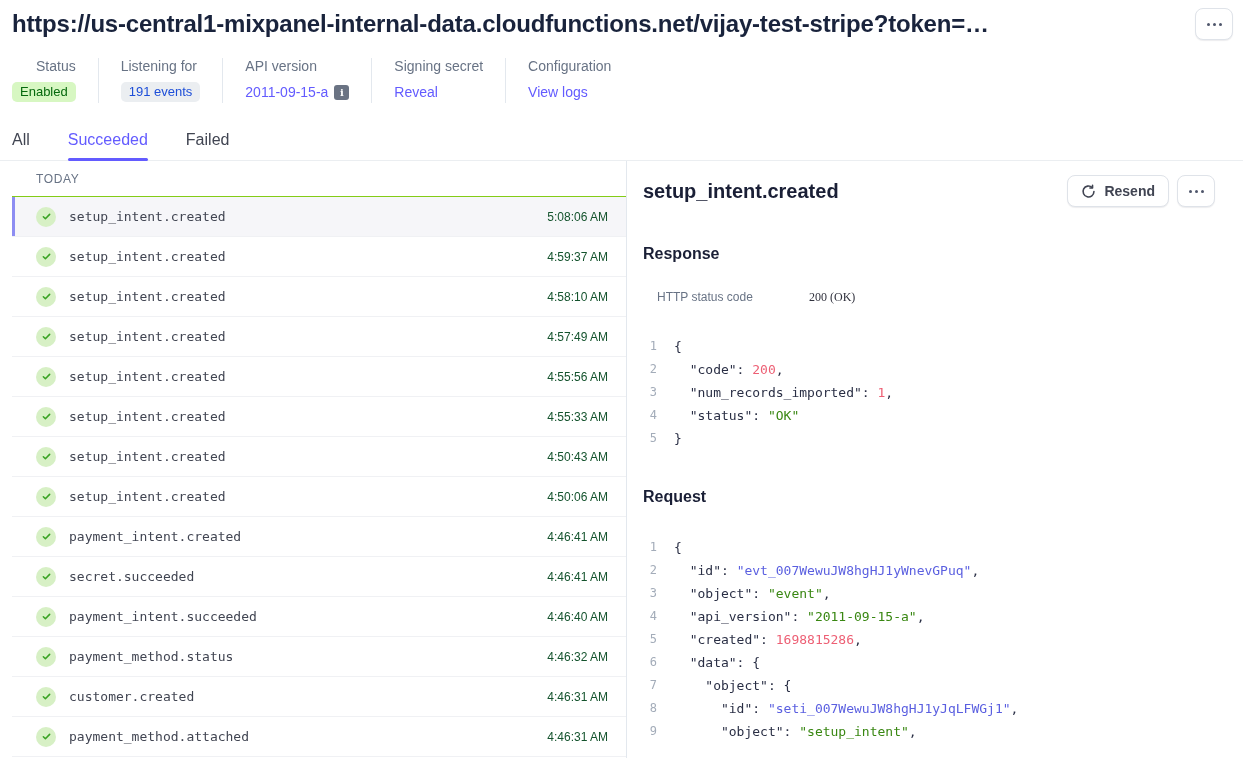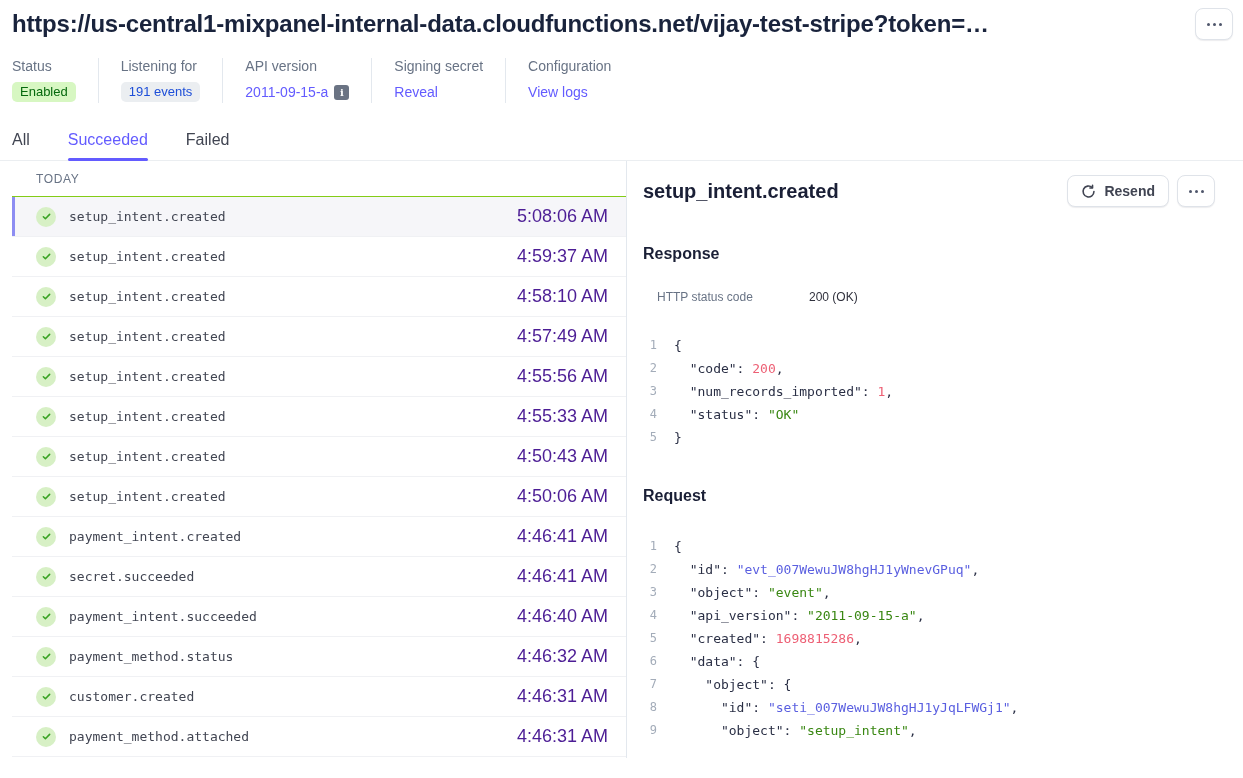--- a/index.html
+++ b/index.html
@@ -22,21 +22,21 @@
     box-shadow:0 1px 1px rgba(26,31,54,.08); cursor:pointer;
     font-family:"Liberation Sans",sans-serif; font-size:14px; font-weight:600; color:#404452;
   }
   .icon-btn { width:38px; padding:0; }
   .dots { display:inline-flex; gap:3px; }
   .dots i { width:3px; height:3px; border-radius:50%; background:#4f566b; }
 
   
   .meta { display:flex; align-items:stretch; margin:18px 12px 0 12px; }
   .meta-group { padding:0 22px; }
-  .meta-group:first-child { padding-left:0; }
+  .meta-group:first-child { padding-left:0;text-align:right; }
   .meta-label { font-size:14px; color:#687385; }
   .meta-value { margin-top:7px; height:22px; display:flex; align-items:center; gap:6px; font-size:14px; }
   .vdiv { width:1px; background:#e3e8ee; }
   .badge { font-size:13px; line-height:18px; padding:1px 8px; border-radius:5px; font-weight:400; }
   .badge.green { background:#d7f7c2; color:#05690d; }
   .badge.gray  { background:#ebeef1; color:#1d4ed8; }
   .linkish { color:#635bff; font-weight:500; cursor:pointer; text-decoration:none; }
   .info-icon {
     width:15px; height:15px; border-radius:3px; background:#6a7383; color:#fff;
     display:inline-flex; align-items:center; justify-content:center;
@@ -55,31 +55,31 @@
   .group-header {
     height:36px; display:flex; align-items:center; padding-left:24px;
     font-size:12px; font-weight:500; letter-spacing:.6px; color:#687385;
     border-bottom:1px solid #84cc16;
   }
   .row { height:40px; display:flex; align-items:center; padding:0 18px 0 24px; border-bottom:1px solid #f0f1f4; position:relative; cursor:pointer; background:#fff; }
   .row.selected { background:#f6f6f9; }
   .row.selected::before { content:""; position:absolute; left:0; top:0; bottom:0; width:3px; background:#8d8df2; }
   .check { width:20px; height:20px; border-radius:50%; background:#d7f0c5; display:flex; align-items:center; justify-content:center; margin-right:13px; flex:none; }
   .ev { font-family:"DejaVu Sans Mono", monospace; font-size:13px; color:#414552; }
-  .time { margin-left:auto; font-size:18px; color:#4c1d95; }
+  .time { margin-left:auto; font-size:12px; color:#14532d; }
 
   .detail-pane { flex:1; padding:14px 28px 0 16px; }
   .detail-header { display:flex; align-items:center; justify-content:space-between; }
   .detail-title { margin:0; font-size:20px; font-weight:700; color:#1a1f36; }
   .actions { display:flex; gap:8px; }
   .resend { padding:0 13px; }
   .section-heading { margin:38px 0 0 0; font-size:16px; font-weight:700; color:#1a1f36; }
   .kv { margin-top:27px; padding-left:14px; display:flex; font-size:12px; }
   .kv .k { width:152px; color:#687385; flex:none; }
-  .kv .v { color:#30313d; }
+  .kv .v { color:#30313d;font-family:Liberation Serif, serif; }
 
   .code { margin-top:30px; }
   .cl { display:flex; line-height:23px; }
   .ln { width:14px; text-align:right; flex:none; margin-right:17px; font-family:"DejaVu Sans Mono",monospace; font-size:12px; color:#a3acb9; }
   .ct { white-space:pre; font-family:"DejaVu Sans Mono",monospace; font-size:13px; color:#2a2f45; }
   .ct .p   { color:#2a2f45; }
   .ct .num { color:#ed5f74; }
   .ct .str { color:#398712; }
   .ct .id  { color:#5a5fe0; }
 </style>

